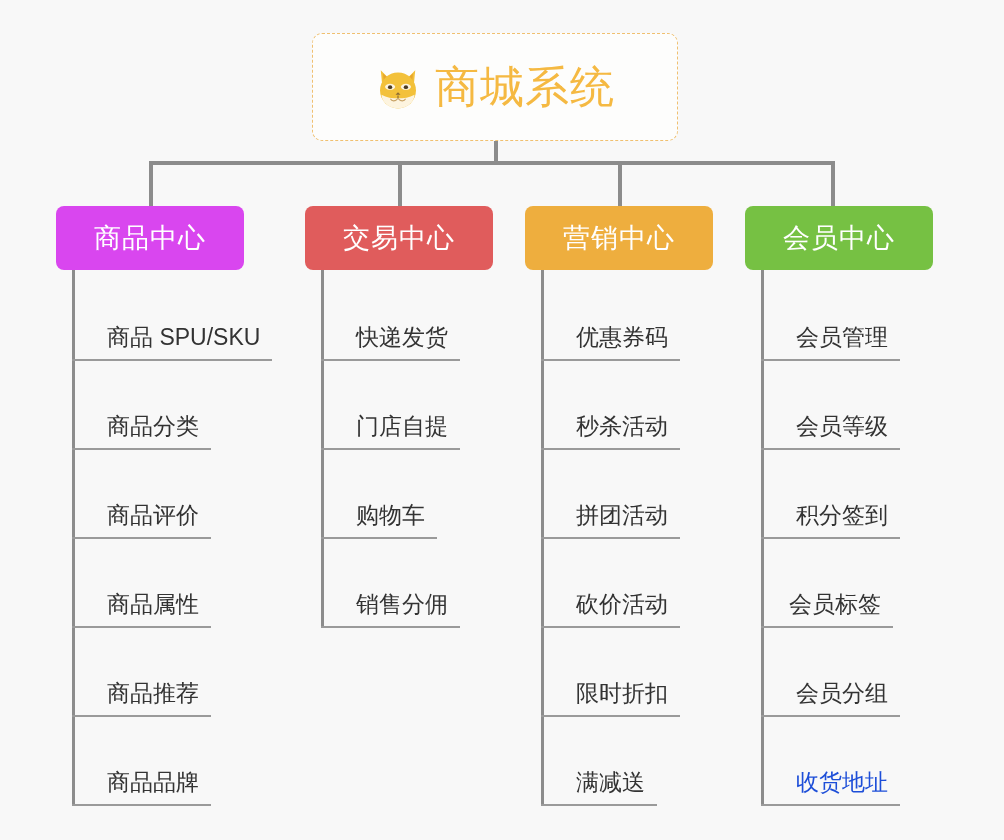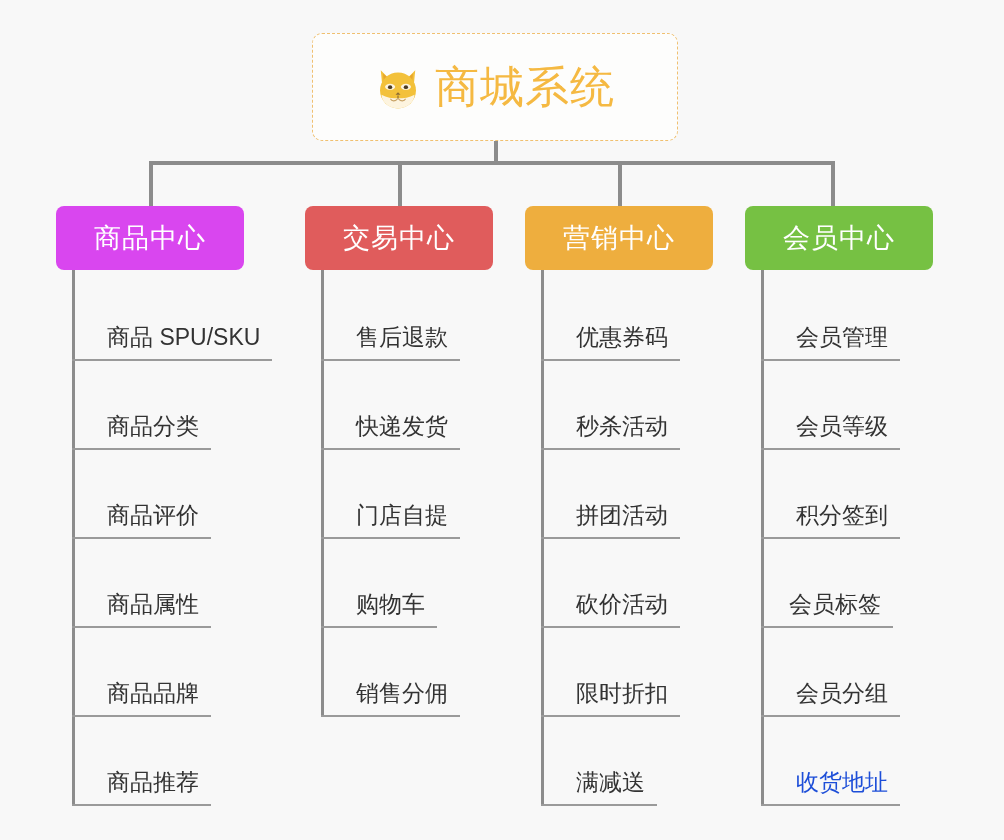--- a/index.html
+++ b/index.html
@@ -172,37 +172,34 @@
       <div class="leaf-item">
           <span class="leaf-label" style="border-bottom-color: rgb(154, 154, 154); color: rgb(51, 51, 51);">商品分类</span>
         </div>
       <div class="leaf-item">
           <span class="leaf-label" style="border-bottom-color: rgb(154, 154, 154); color: rgb(51, 51, 51);">商品评价</span>
         </div>
       <div class="leaf-item">
           <span class="leaf-label" style="border-bottom-color: rgb(154, 154, 154); color: rgb(51, 51, 51);">商品属性</span>
         </div>
       <div class="leaf-item">
+          <span class="leaf-label" style="border-bottom-color: rgb(154, 154, 154); color: rgb(51, 51, 51);">商品推荐</span>
+        </div>
+      <div class="leaf-item">
           <span class="leaf-label" style="border-bottom-color: rgb(154, 154, 154); color: rgb(51, 51, 51);">商品品牌</span>
-        </div>
-      <div class="leaf-item">
-          <span class="leaf-label" style="border-bottom-color: rgb(154, 154, 154); color: rgb(51, 51, 51);">商品推荐</span>
         </div>
     </div>
   </div>
 
   <div class="column" id="col-1">
     <div class="cat-box" style="background: rgb(224, 92, 92);">
       <span>交易中心</span>
     </div>
     <div class="leaf-list" style="border-left-color: rgb(140, 140, 140);">
       <div class="leaf-item">
-          <span class="leaf-label" style="border-bottom-color: rgb(154, 154, 154); color: rgb(51, 51, 51);">售后退款</span>
-        </div>
-      <div class="leaf-item">
           <span class="leaf-label" style="border-bottom-color: rgb(154, 154, 154); color: rgb(51, 51, 51);">快递发货</span>
         </div>
       <div class="leaf-item">
           <span class="leaf-label" style="border-bottom-color: rgb(154, 154, 154); color: rgb(51, 51, 51);">门店自提</span>
         </div>
       <div class="leaf-item">
           <span class="leaf-label" style="border-bottom-color: rgb(154, 154, 154); color: rgb(51, 51, 51);">购物车</span>
         </div>
       <div class="leaf-item">
           <span class="leaf-label" style="border-bottom-color: rgb(154, 154, 154); color: rgb(51, 51, 51);">销售分佣</span>

